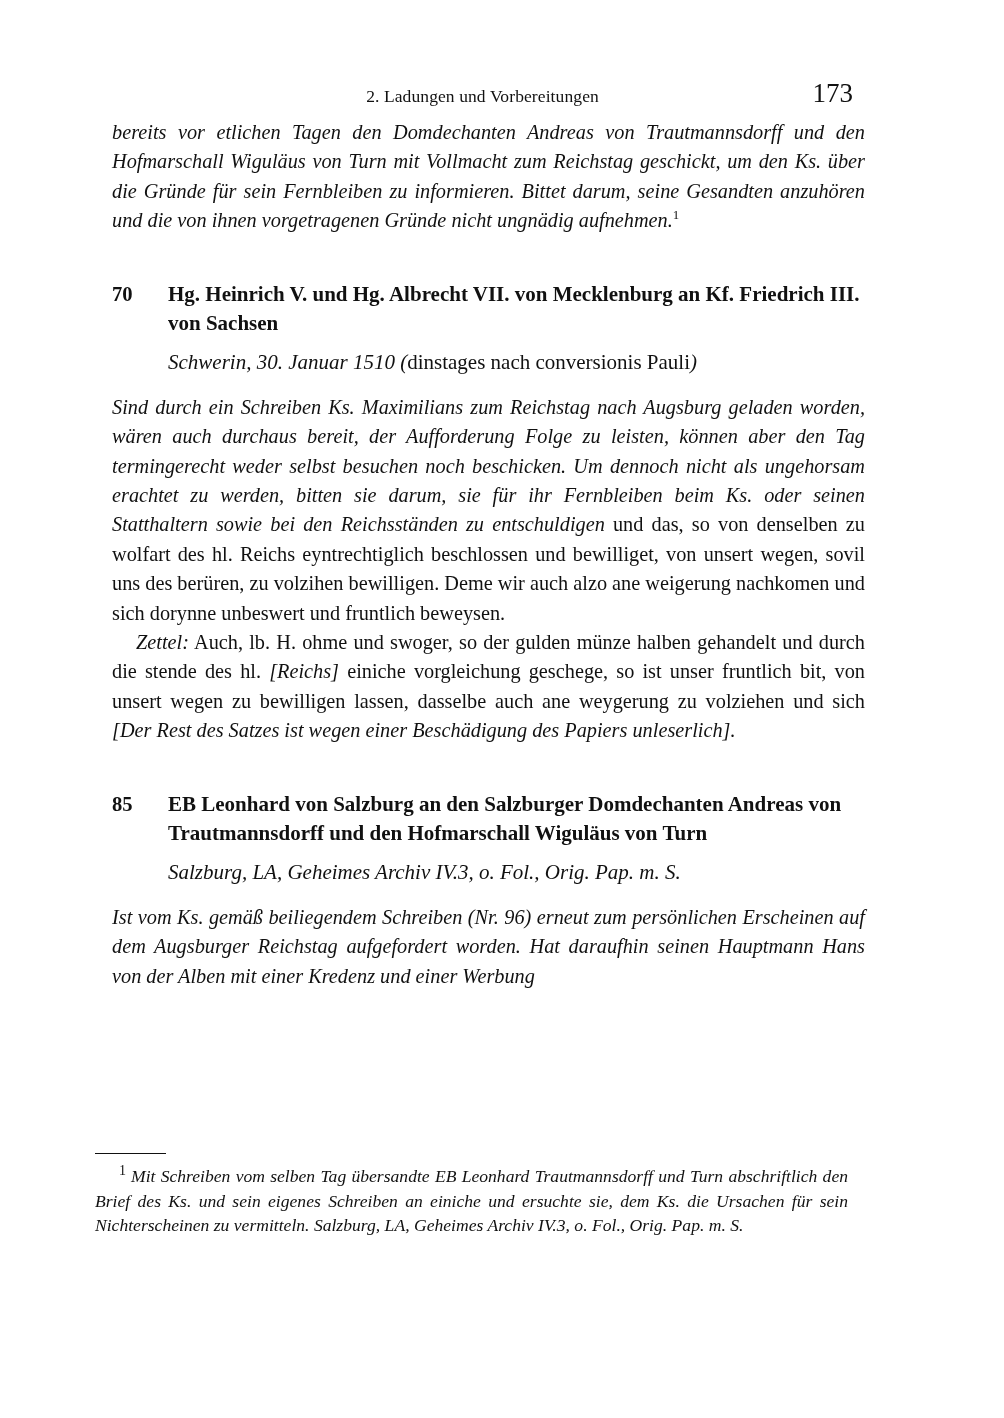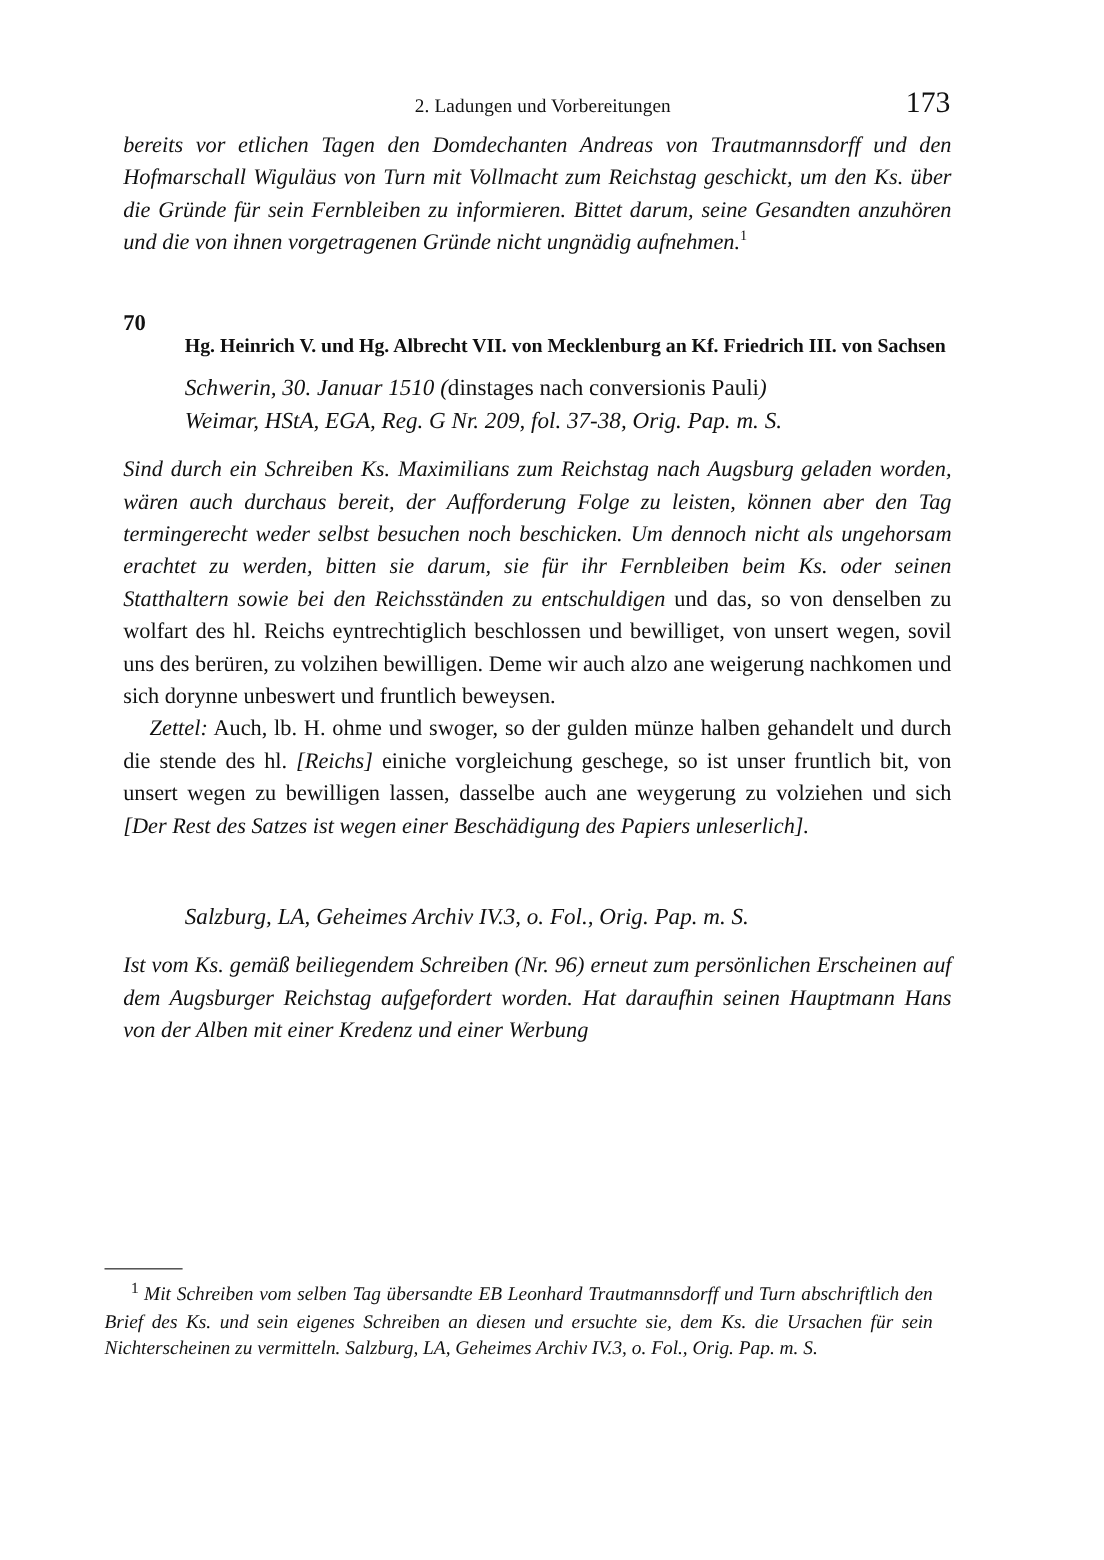--- a/index.html
+++ b/index.html
@@ -20,21 +20,21 @@
   .page {
     position: absolute;
     left: 0; top: 0;
     width: 1004px;
     height: 1418px;
   }
 
   
   .running-head {
     position: absolute;
-    left: 111px;
+    left: 100px;
     top: 78px;
     width: 753px;
     height: 26px;
     display: flex;
     align-items: baseline;
   }
   .running-head .rh-title {
     flex: 1 1 auto;
     text-align: center;
     font-size: 17.5px;
@@ -97,24 +97,23 @@
   }
   .entry-no {
     flex: 0 0 56px;
     font-weight: bold;
     font-size: 20.6px;
     line-height: 29.6px;
   }
   .entry-title {
     flex: 1 1 auto;
     font-weight: bold;
-    font-size: 18px;
+    font-size: 21px;
     line-height: 29.6px;
     text-align: left;
-    margin-top: 20px;
   }
   .entry-sub {
     margin-left: 56px;
     font-style: italic;
     font-size: 21px;
     line-height: 30px;
   }
 
   .space-before-entry { height: 44px; }
   .space-after-head   { height: 8px; }
@@ -164,37 +163,40 @@
     <p class="regest"><span>bereits vor etlichen Tagen den Domdechanten Andreas von Trautmannsdorff und den Hofmarschall Wiguläus von Turn mit Vollmacht zum Reichstag geschickt, um den Ks. über die Gründe für sein Fernbleiben zu informieren. Bittet darum, seine Gesandten anzuhören und die von ihnen vorgetragenen Gründe nicht ungnädig aufnehmen.</span><sup class="fn">1</sup></p>
 
     <div class="space-before-entry"></div>
     <div class="entry">
       <div class="entry-head">
         <div class="entry-no">70</div>
         <div class="entry-title">Hg. Heinrich V. und Hg. Albrecht VII. von Mecklenburg an Kf. Friedrich III. von Sachsen</div>
       </div>
       <div class="space-after-head"></div>
       <div class="entry-sub"><span class="italic">Schwerin, 30. Januar 1510 (</span><span class="roman">dinstages nach conversionis Pauli</span><span class="italic">)</span></div>
-      <div class="entry-sub">Weimar, HStA, EGA, Reg. G Nr. 209, fol. 37-38, Orig. Pap. m. S.</div>
       <div class="space-before-body"></div>
 
       <p class="text-body"><span class="italic">Sind durch ein Schreiben Ks. Maximilians zum Reichstag nach Augsburg geladen worden, wären auch durchaus bereit, der Aufforderung Folge zu leisten, können aber den Tag termingerecht weder selbst besuchen noch beschicken. Um dennoch nicht als ungehorsam erachtet zu werden, bitten sie darum, sie für ihr Fernbleiben beim Ks. oder seinen Statthaltern sowie bei den Reichsständen zu entschuldigen</span><span class="roman"> und das, so von denselben zu wolfart des hl. Reichs eyntrechtiglich beschlossen und bewilliget, von unsert wegen, sovil uns des berüren, zu volzihen bewilligen. Deme wir auch alzo ane weigerung nachkomen und sich dorynne unbeswert und fruntlich beweysen.</span></p>
 
       <p class="text-body indent-first"><span class="italic">Zettel:</span><span class="roman"> Auch, lb. H. ohme und swoger, so der gulden münze halben gehandelt und durch die stende des hl. </span><span class="italic">[Reichs]</span><span class="roman"> einiche vorgleichung geschege, so ist unser fruntlich bit, von unsert wegen zu bewilligen lassen, dasselbe auch ane weygerung zu volziehen und sich </span><span class="italic">[Der Rest des Satzes ist wegen einer Beschädigung des Papiers unleserlich].</span></p>
     </div>
 
     <div class="space-before-entry"></div>
     <div class="entry">
+      <div class="entry-head">
+        <div class="entry-no">85</div>
+        <div class="entry-title">EB Leonhard von Salzburg an den Salzburger Domdechanten Andreas von Trautmannsdorff und den Hofmarschall Wiguläus von Turn</div>
+      </div>
       <div class="space-after-head"></div>
       <div class="entry-sub">Salzburg, LA, Geheimes Archiv IV.3, o. Fol., Orig. Pap. m. S.</div>
       <div class="space-before-body"></div>
 
       <p class="regest">Ist vom Ks. gemäß beiliegendem Schreiben (Nr. 96) erneut zum persönlichen Erscheinen auf dem Augsburger Reichstag aufgefordert worden. Hat daraufhin seinen Hauptmann Hans von der Alben mit einer Kredenz und einer Werbung</p>
     </div>
 
   </div>
 
   <div class="footnotes">
     <div class="fn-rule"></div>
-    <p class="fn-item"><span class="fn-mark">1</span><span>Mit Schreiben vom selben Tag übersandte EB Leonhard Trautmannsdorff und Turn abschriftlich den Brief des Ks. und sein eigenes Schreiben an diesen und ersuchte sie, dem Ks. die Ursachen für sein Nichterscheinen zu vermitteln. Salzburg, LA, Geheimes Archiv IV.3, o. Fol., Orig. Pap. m. S.</span></p>
+    <p class="fn-item"><span class="fn-mark">1</span><span>Mit Schreiben vom selben Tag übersandte EB Leonhard Trautmannsdorff und Turn abschriftlich den Brief des Ks. und sein eigenes Schreiben an einiche und ersuchte sie, dem Ks. die Ursachen für sein Nichterscheinen zu vermitteln. Salzburg, LA, Geheimes Archiv IV.3, o. Fol., Orig. Pap. m. S.</span></p>
   </div>
 
 </div>
 
 </body></html>

